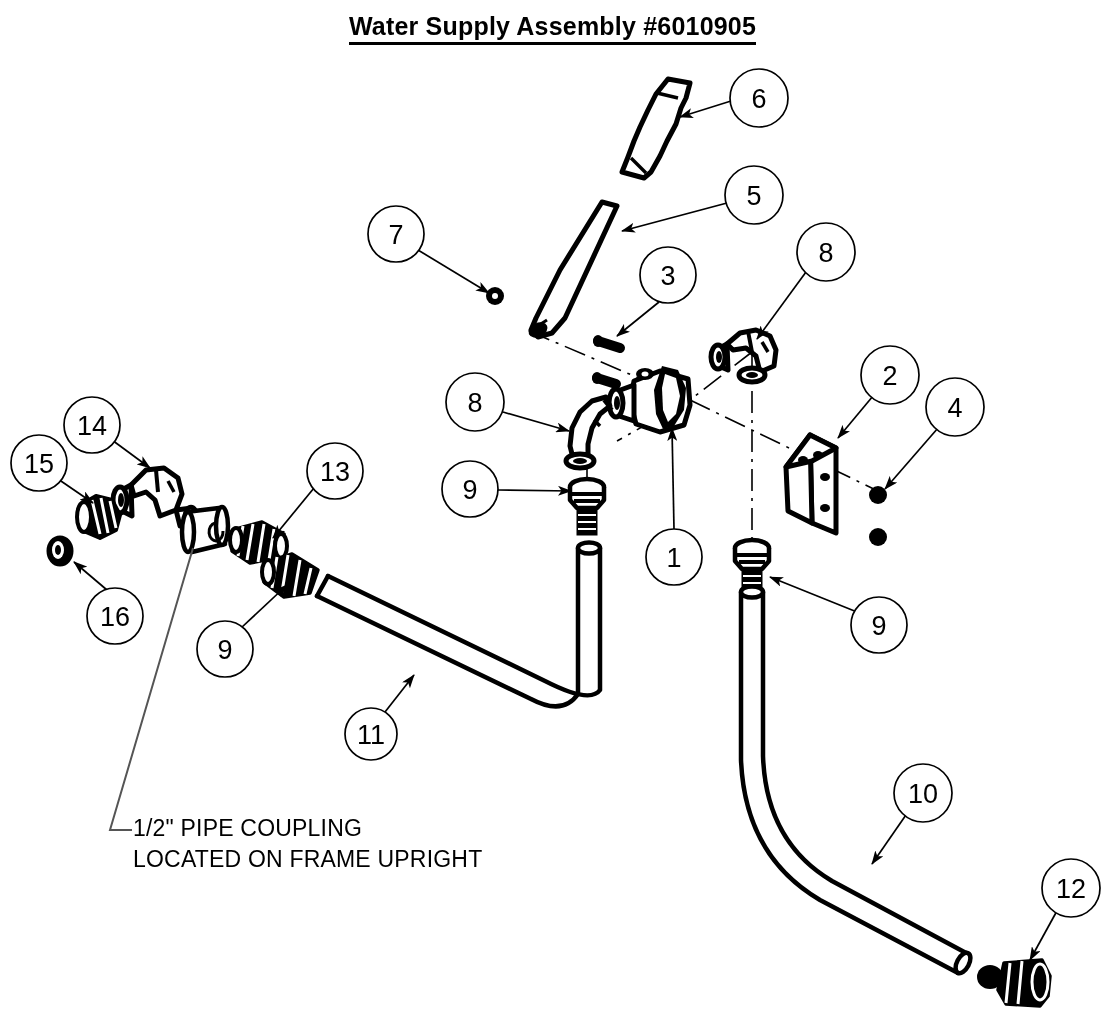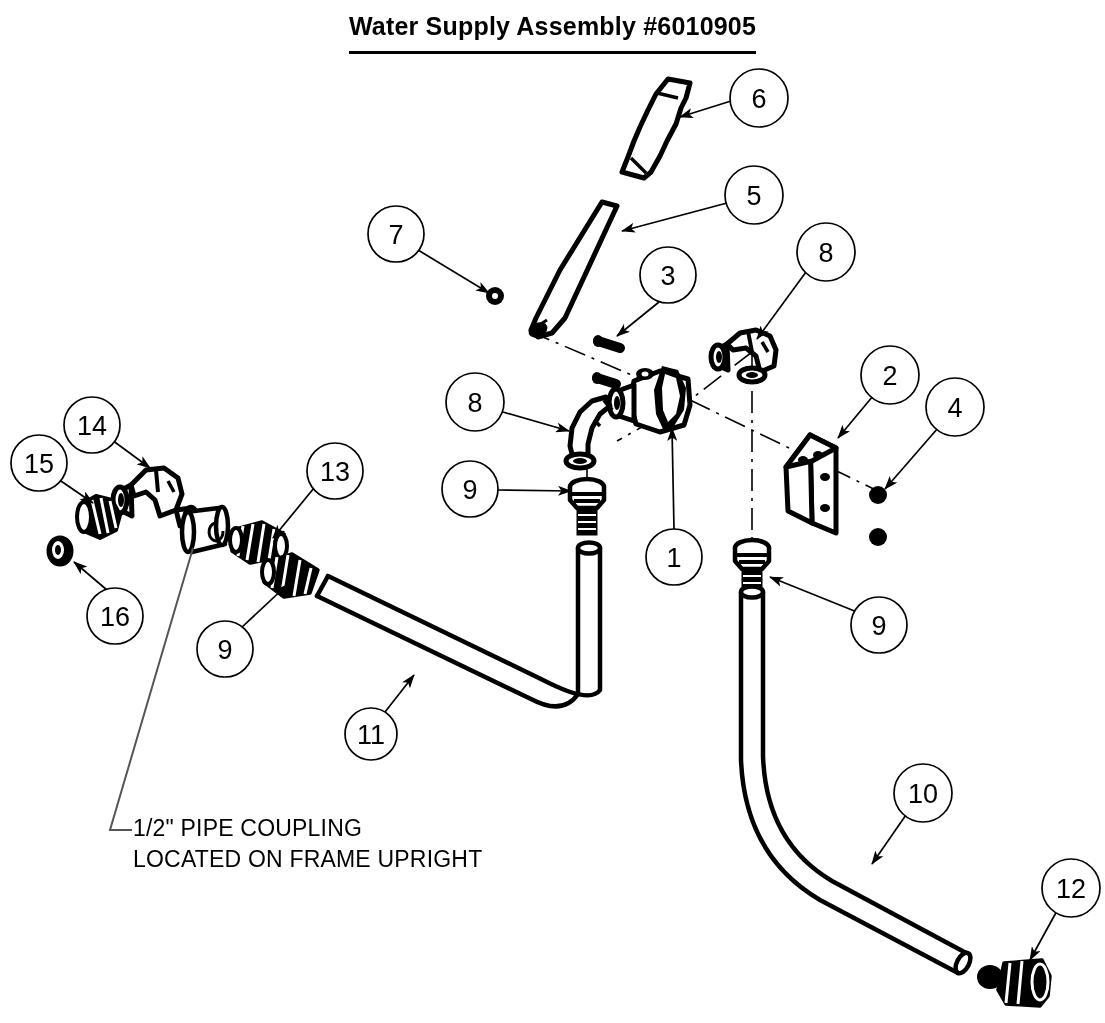--- a/index.html
+++ b/index.html
@@ -3,21 +3,21 @@
 <meta charset="utf-8">
 <style>
   html,body{margin:0;padding:0;background:#ffffff;}
   body{width:1105px;height:1023px;position:relative;overflow:hidden;
        font-family:"Liberation Sans","DejaVu Sans",sans-serif;color:#000;}
   #sheet{position:absolute;left:0;top:0;width:1105px;height:1023px;}
   #title{
     position:absolute;left:0;top:12px;width:1105px;text-align:center;
     font-size:25px;font-weight:bold;letter-spacing:.2px;
   }
-  #title span{border-bottom:3px solid #000;padding-bottom:11px;}
+  #title span{border-bottom:3px solid #000;padding-bottom:2px;}
   .note{
     position:absolute;left:133px;top:813px;width:460px;
     font-size:23px;line-height:31px;letter-spacing:.2px;white-space:pre;
   }
   svg{position:absolute;left:0;top:0;}
   .bal-txt{font-family:"Liberation Sans","DejaVu Sans",sans-serif;
            font-size:27px;text-anchor:middle;dominant-baseline:central;fill:#000;}
 </style>
 </head>
 <body>

